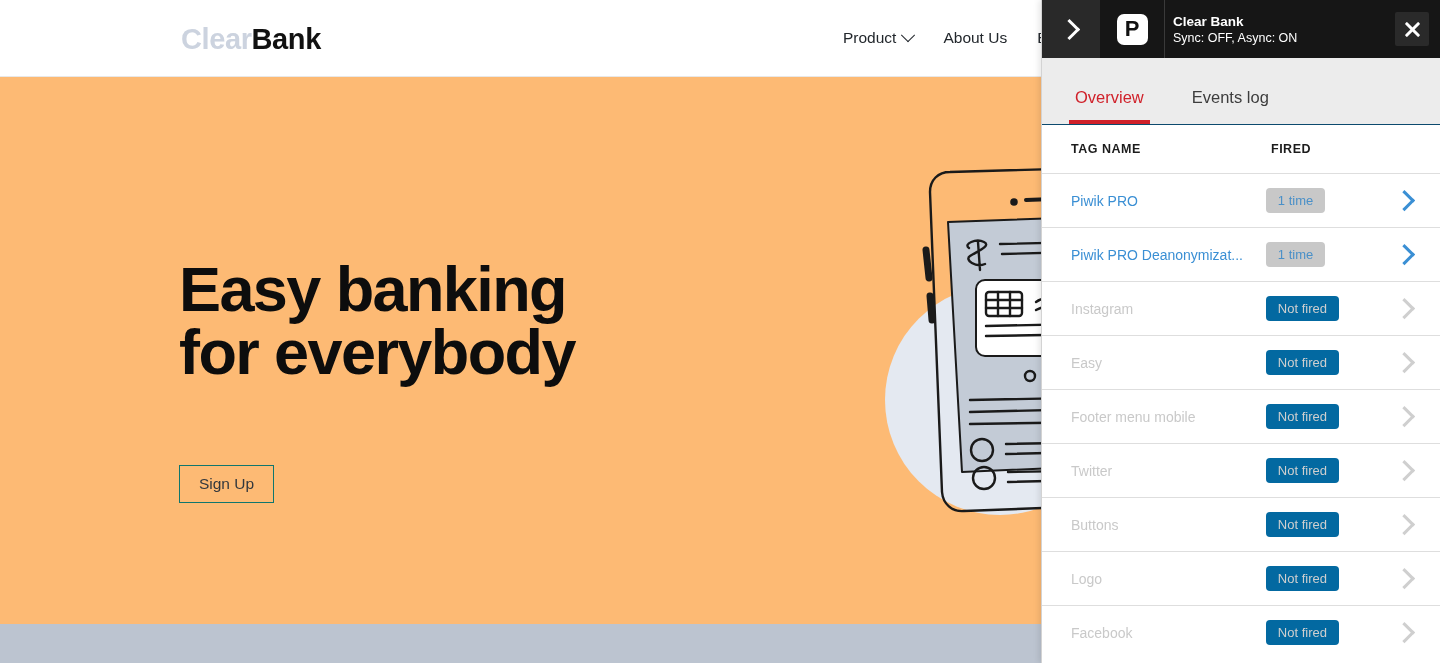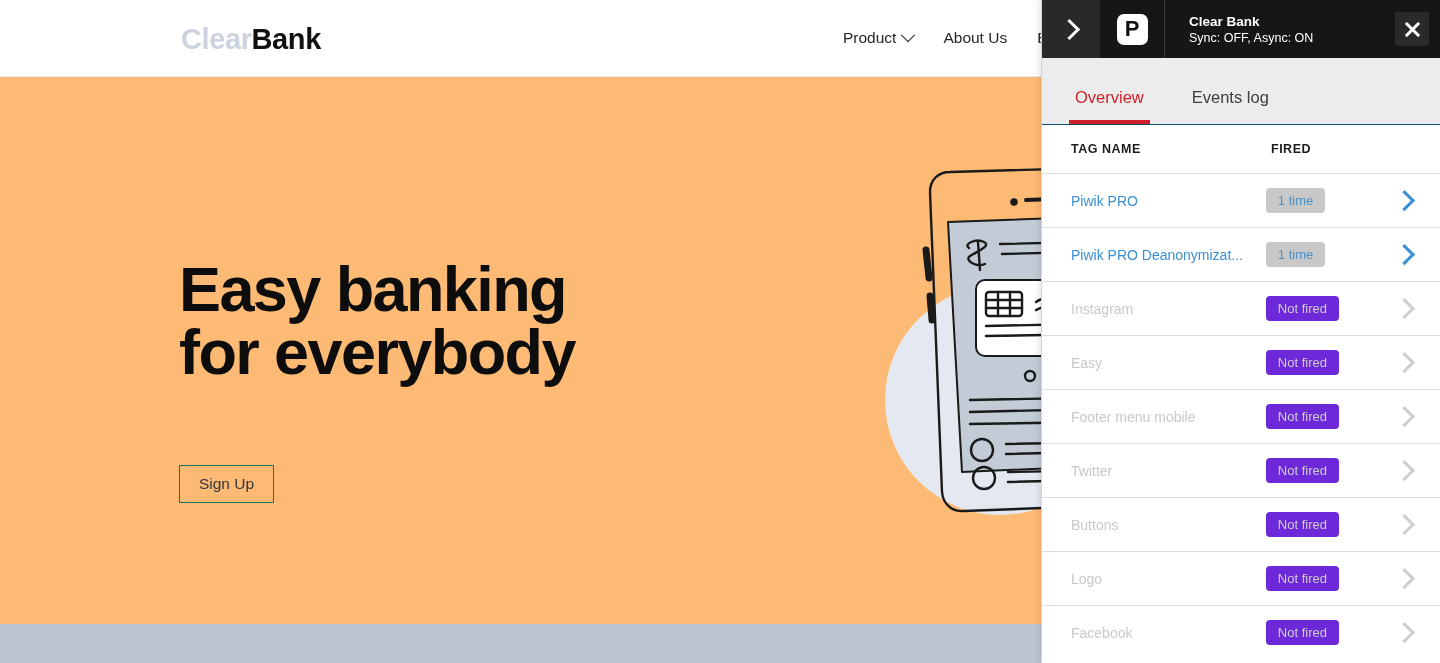--- a/index.html
+++ b/index.html
@@ -197,21 +197,21 @@
     justify-content: center;
     line-height: 1;
     font-family: "Liberation Sans", sans-serif;
   }
   #panel-titles {
     flex: 1 1 auto;
     display: flex;
     flex-direction: column;
     justify-content: center;
     border-left: 1px solid #3a3a3a;
-    padding-left: 24px;
+    padding-left: 8px;
   }
   #panel-site-name {
     color: #ffffff;
     font-size: 13.5px;
     font-weight: bold;
     line-height: 17px;
   }
   #panel-sync-state {
     color: #ffffff;
     font-size: 12.5px;
@@ -314,21 +314,21 @@
     display: inline-block;
     background: #c8c8c8;
     color: #4a90c8;
     font-size: 13px;
     line-height: 17px;
     padding: 4px 12px;
     border-radius: 4px;
     white-space: nowrap;
   }
   .tag-row.notfired .badge {
-    background: #6d28d9;
+    background: #0369a1;
     color: #cfcfcf;
   }
 
   .row-chevron {
     width: 12px;
     height: 12px;
     border-right: 3px solid #3a8fd4;
     border-top: 3px solid #3a8fd4;
     transform: rotate(45deg);
     margin-left: auto;

